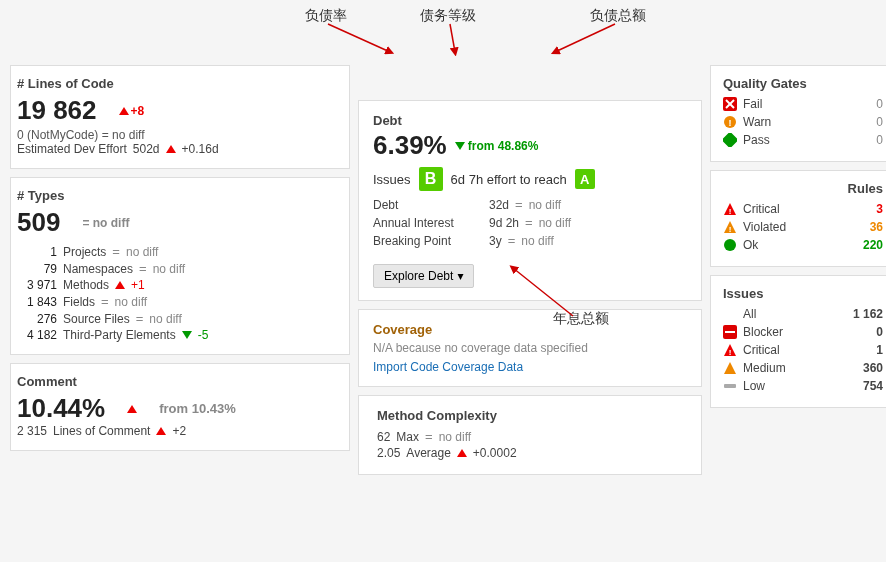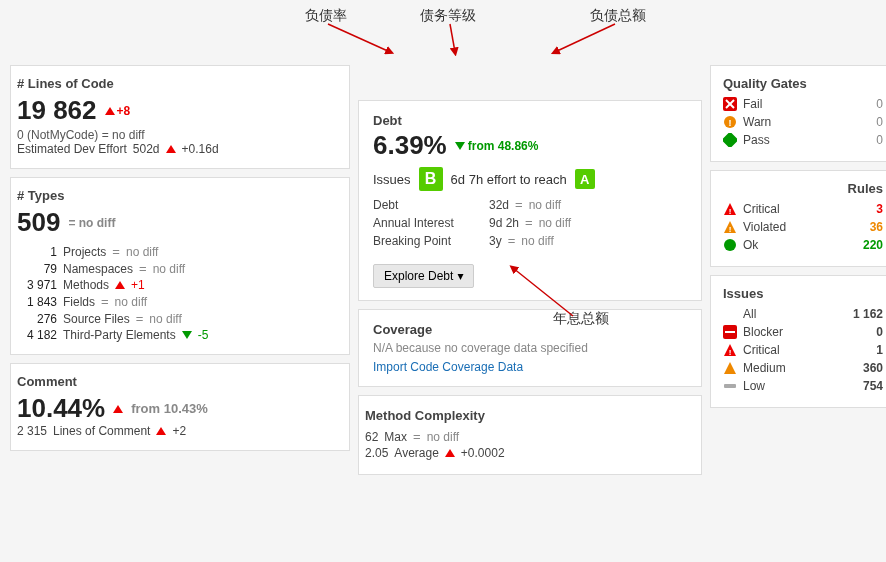--- a/index.html
+++ b/index.html
@@ -40,21 +40,21 @@
       font-weight: bold;
       margin-bottom: 4px;
     }
 
     .card-big-number {
       font-size: 26px;
       font-weight: bold;
       color: #222;
       display: flex;
       align-items: center;
-      gap: 8px;
+      gap: 22px;
     }
 
     .delta-up {
       color: #e00;
       font-size: 12px;
       display: flex;
       align-items: center;
       gap: 2px;
     }
 
@@ -185,40 +185,40 @@
 
     .coverage-card {
       background: #fff;
       border: 1px solid #ddd;
       padding: 12px 14px;
     }
 
     .coverage-title {
       font-size: 13px;
       font-weight: bold;
-      color: #404040;
+      color: #a16207;
       margin-bottom: 4px;
     }
 
     .coverage-na {
       font-size: 12px;
       color: #888;
       margin-bottom: 4px;
     }
 
     .coverage-link {
       font-size: 12px;
       color: #1a6eb5;
       text-decoration: none;
     }
 
     .complexity-card {
       background: #fff;
       border: 1px solid #ddd;
-      padding: 12px 6px;
+      padding: 12px 18px;
     }
 
     .complexity-title {
       font-size: 13px;
       font-weight: bold;
       color: #444;
       margin-bottom: 6px;
     }
 
     

